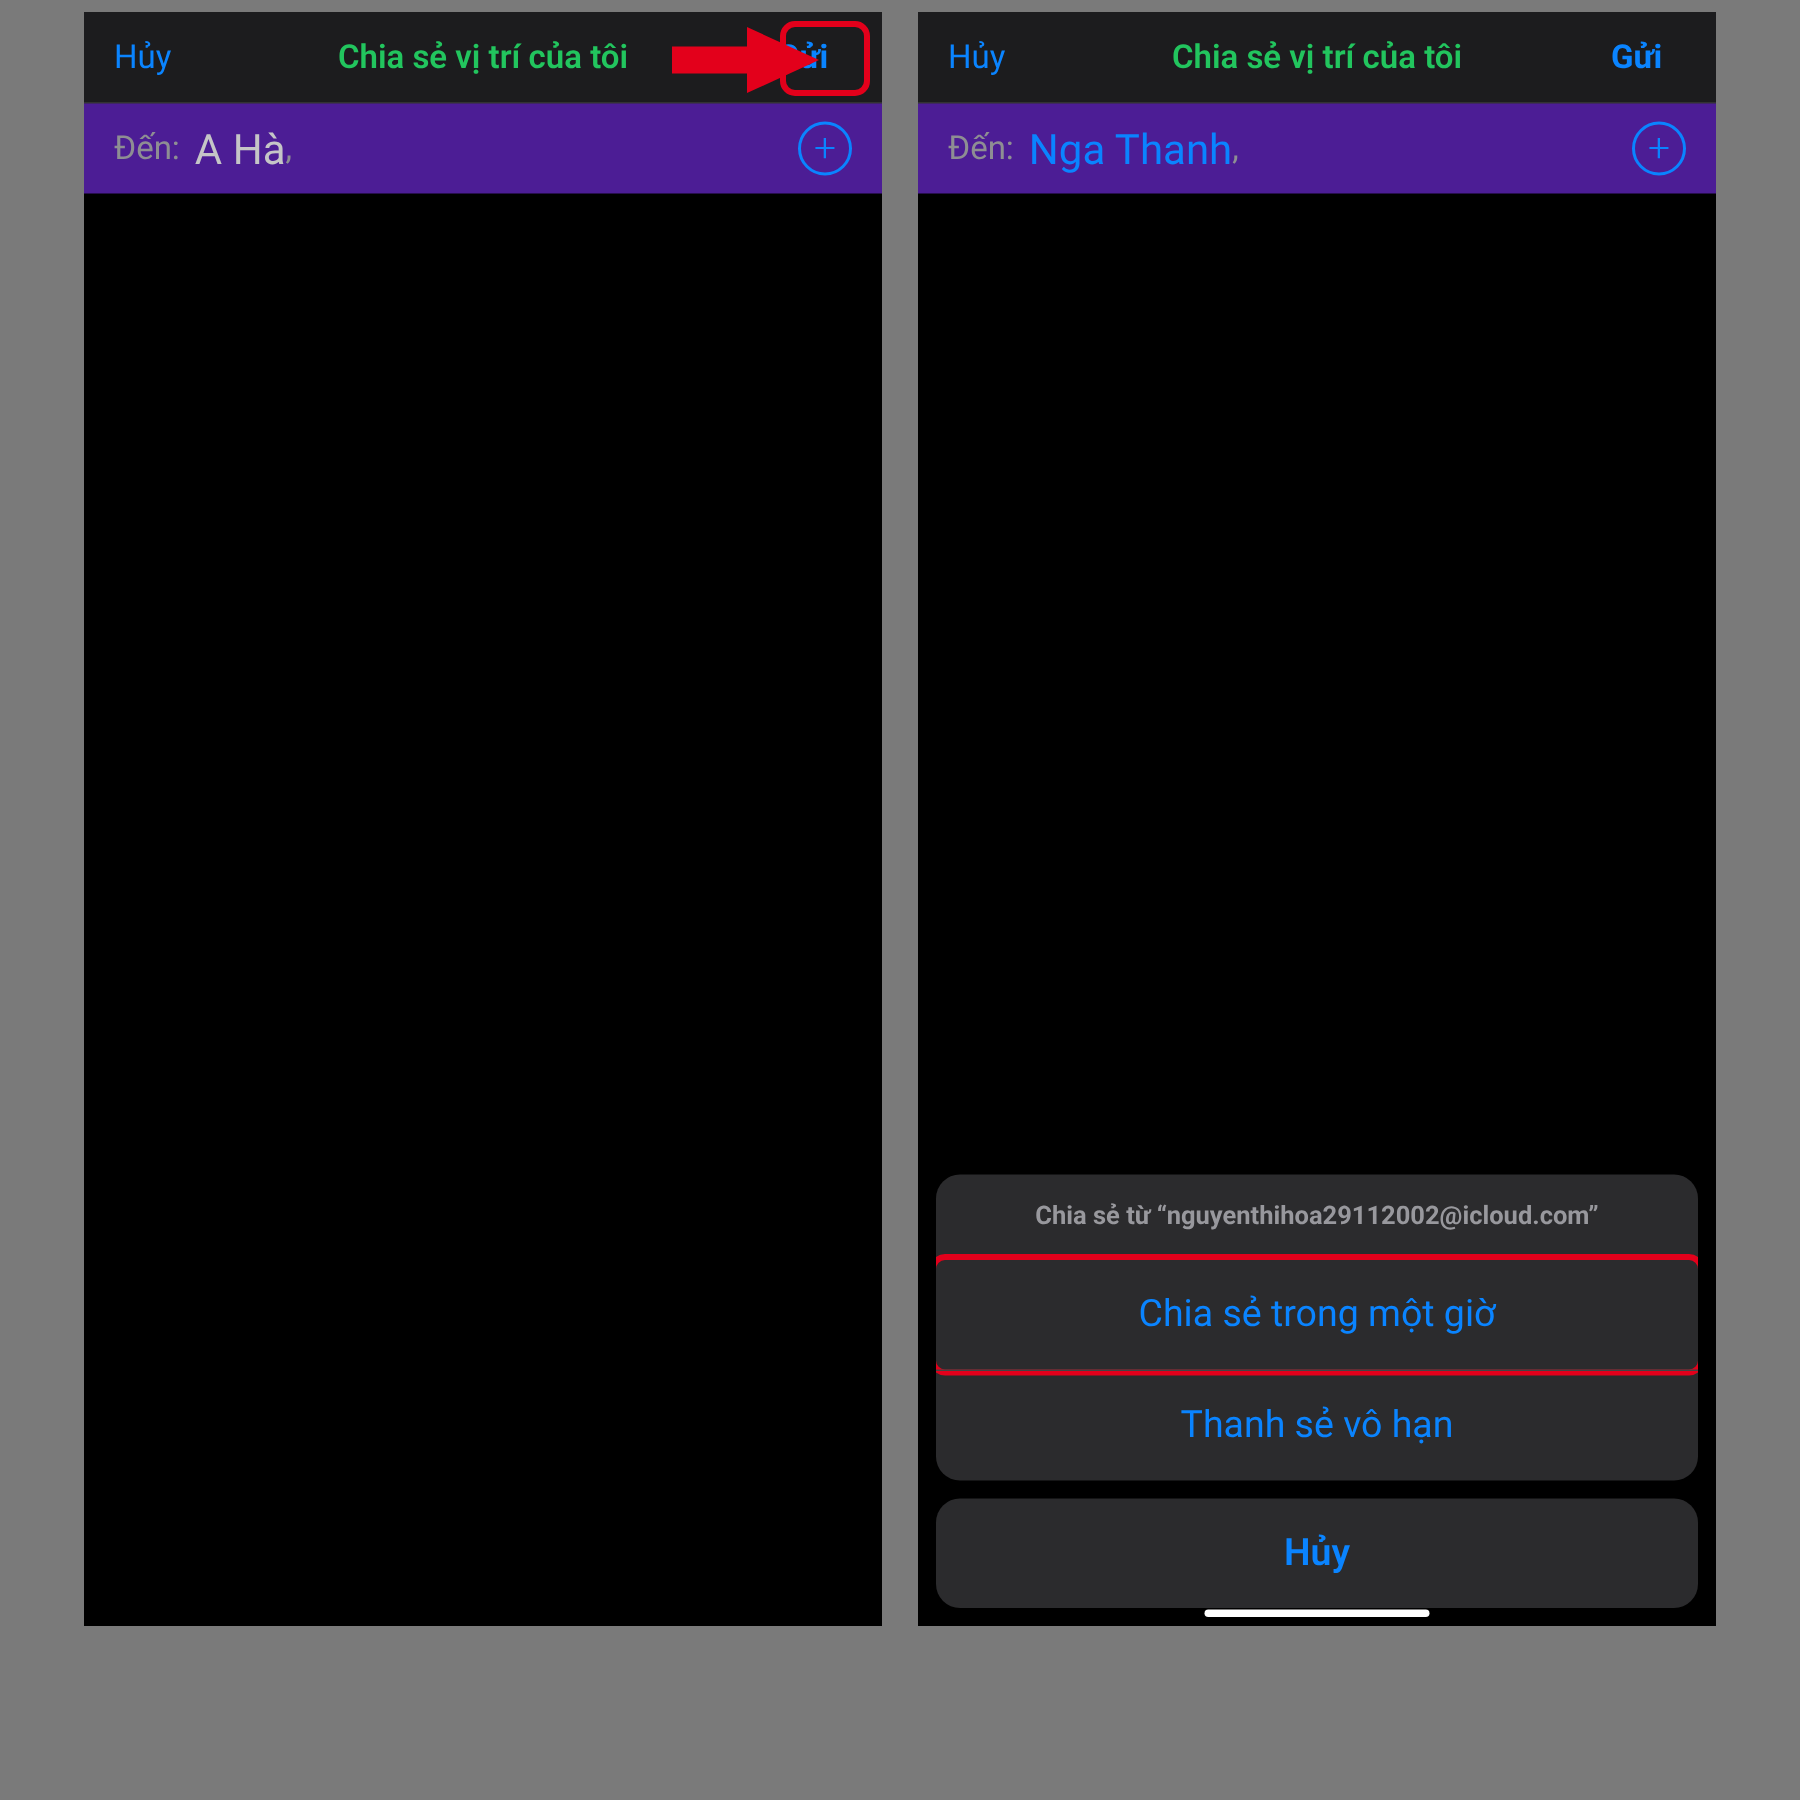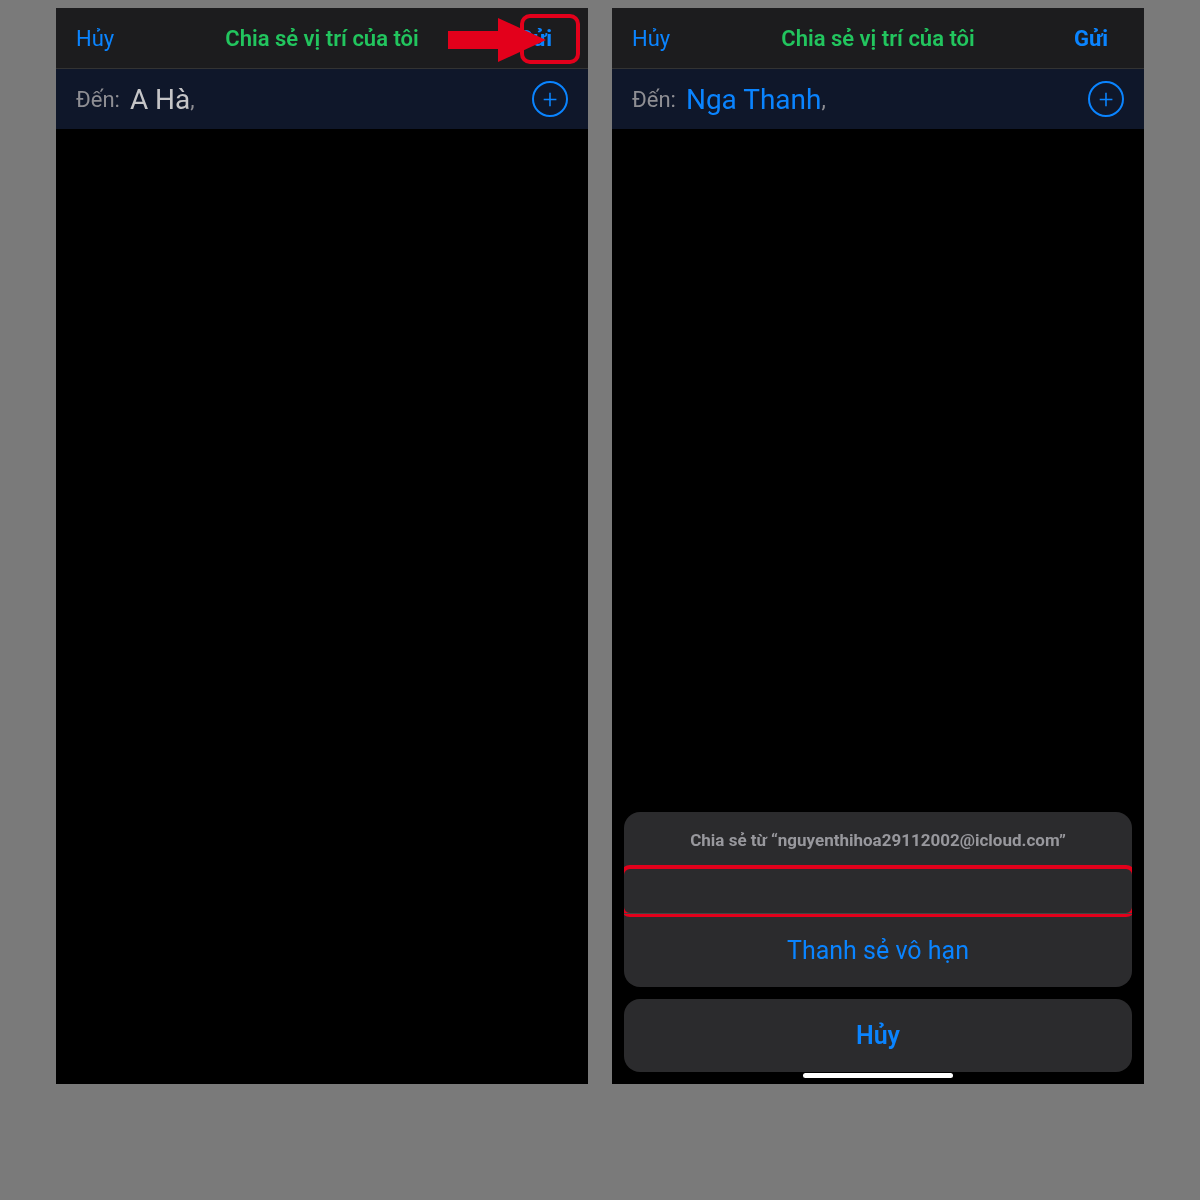--- a/index.html
+++ b/index.html
@@ -3,21 +3,21 @@
 <meta charset="utf-8">
 <style>
   * { margin:0; padding:0; box-sizing:border-box; font-family:-apple-system,BlinkMacSystemFont,"Segoe UI",Roboto,Helvetica,Arial,sans-serif; }
   body { width:1200px; height:1200px; background:#7a7a7a; overflow:hidden; }
   .wrap { width:1088px; height:1076px; margin:8px auto 0; display:flex; gap:24px; }
   .phone { flex:1; background:#000; position:relative; overflow:hidden; }
   .navbar { height:60px; background:#1c1c1e; display:flex; align-items:center; justify-content:space-between; padding:0 20px; position:relative; }
   .nav-left, .nav-right { color:#0a84ff; font-size:22px; min-width:50px; }
   .nav-right { font-weight:700; }
   .nav-title { color:#22c55e; font-size:22px; font-weight:600; position:absolute; left:50%; transform:translateX(-50%); white-space:nowrap; }
-  .to-row { height:61px; background:#0f172a; display:flex; align-items:center; padding:0 20px; border-top:0.5px solid #333; }
+  .to-row { height:61px; background:#4c1d95; display:flex; align-items:center; padding:0 20px; border-top:0.5px solid #333; }
   .to-label { color:#8e8e93; font-size:22px; margin-right:10px; }
   .to-value { font-size:28px; }
   .to-value.gray { color:#c5c5c7; }
   .to-value.blue { color:#0a84ff;text-align:right; }
   .to-comma { color:#8e8e93; font-size:22px; }
   .add-btn { margin-left:auto; width:36px; height:36px; border:2px solid #0a84ff; border-radius:50%; display:flex; align-items:center; justify-content:center; color:#0a84ff; font-size:26px; font-weight:300; line-height:1; }
   .content { position:absolute; top:130px; bottom:0; left:0; right:0; background:#000; }
 
   .red-box { position:absolute; border:4px solid #e3001b; border-radius:10px; pointer-events:none; }
   .rb-send { top:6px; right:8px; width:60px; height:50px; }
@@ -77,20 +77,21 @@
       <div class="add-btn">
         <span>+</span>
       </div>
     </div>
     <div class="content"></div>
 
     <div class="sheet-wrap">
       <div class="sheet-group">
         <div class="sheet-header">Chia sẻ từ “nguyenthihoa29112002@icloud.com”</div>
         <div class="sheet-opt" style="position:relative;">
+          <span>Chia sẻ trong một giờ</span>
           <div class="rb-opt"></div>
         </div>
         <div class="sheet-opt">
           <span>Thanh sẻ vô hạn</span>
         </div>
       </div>
       <div class="sheet-cancel">Hủy</div>
     </div>
 
     <div class="home-ind"></div>

